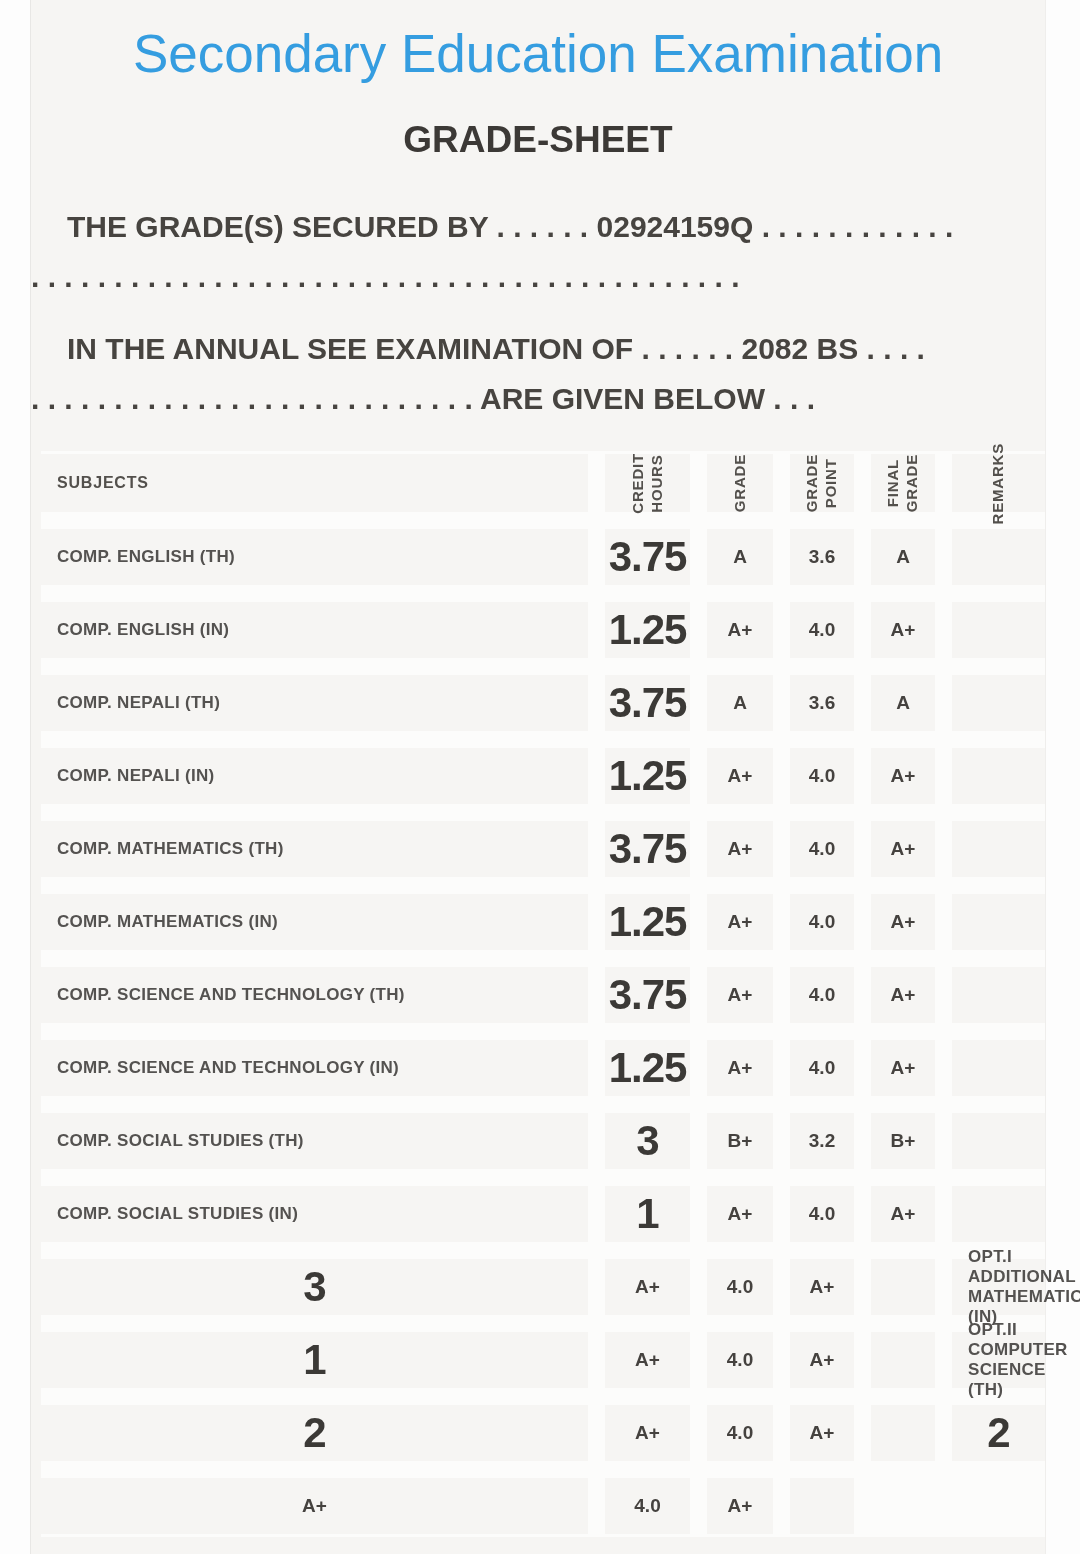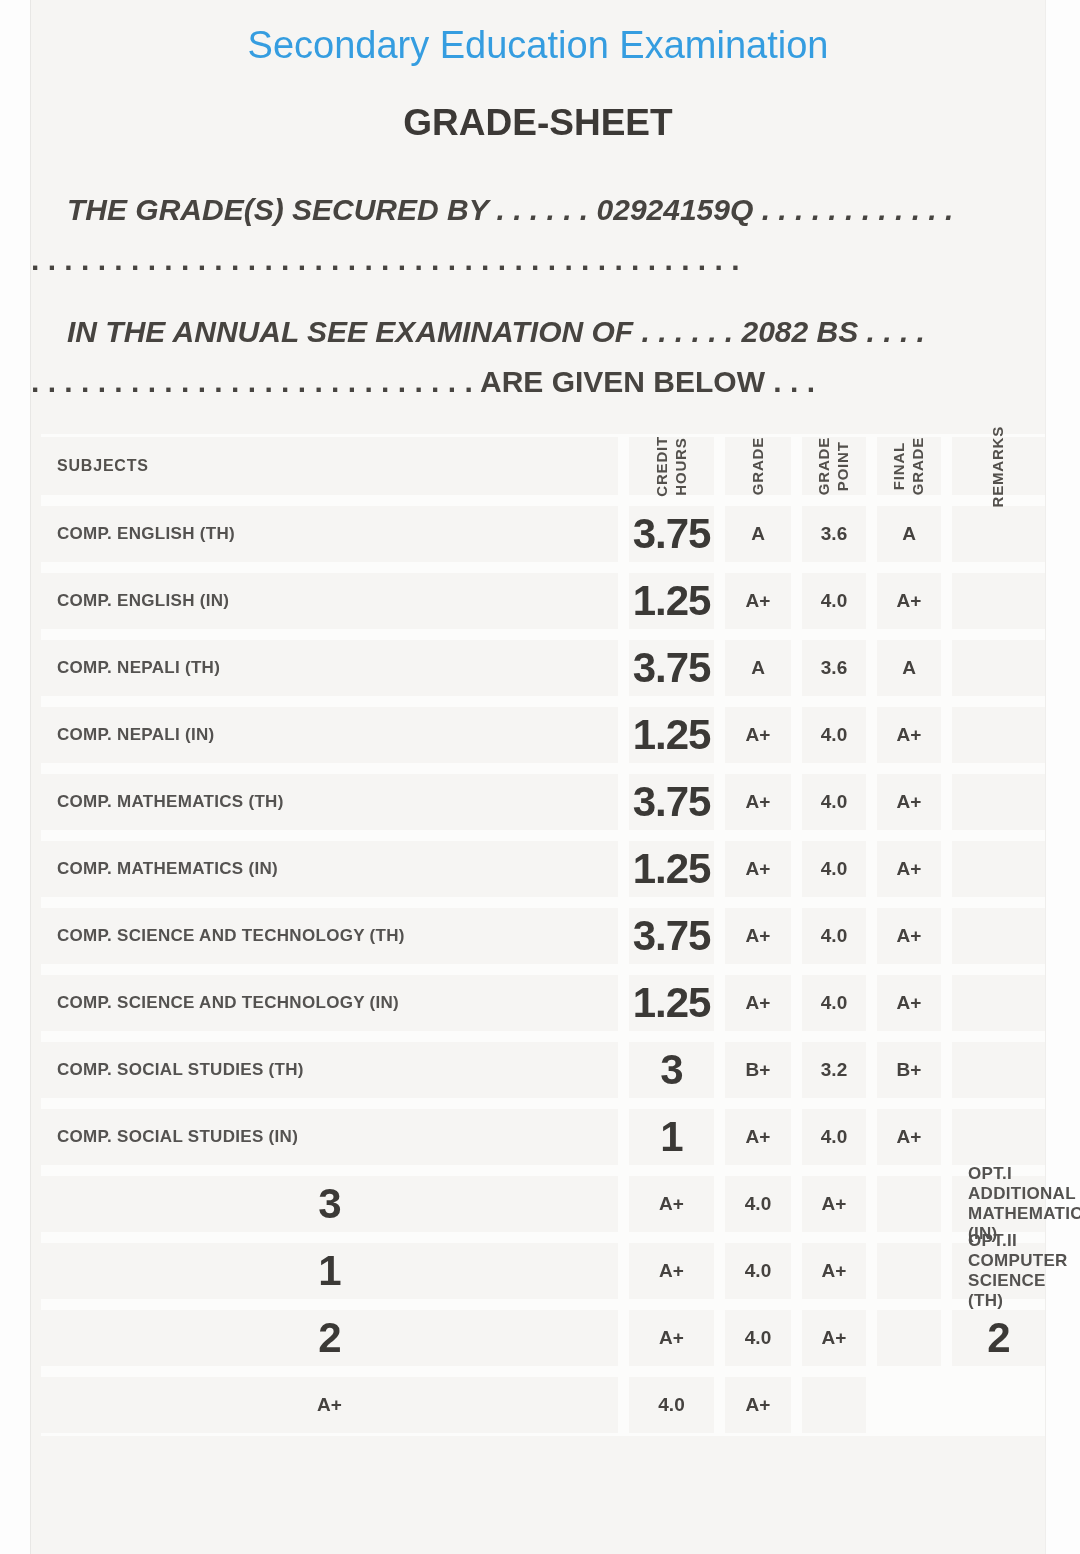--- a/index.html
+++ b/index.html
@@ -14,47 +14,47 @@
     position: absolute;
     top: 0; bottom: 0;
     left: 30px; right: 34px;
     background: #f6f5f3;
     border-left: 1px solid #e8e7e5;
     border-right: 1px solid #efeeec;
     padding-top: 24px;
   }
   .title {
     text-align: center;
-    font-size: 38px;
+    font-size: 53px;
     line-height: 1.15;
     color: #359de0;
     font-weight: 400;
   }
   .subtitle {
     text-align: center;
     font-size: 37px;
     line-height: 1.15;
     margin-top: 34px;
     font-weight: 700;
     color: #3c3936;
   }
   .stmt { color: #474440; font-weight: 700; font-size: 30px; }
-  .stmt .l1 { padding-left: 36px; line-height: 36px; white-space: nowrap; overflow: hidden; font-style: italic; }
+  .stmt .l1 { padding-left: 36px; line-height: 36px; white-space: nowrap; overflow: hidden; }
   .stmt .l2 { margin-top: 14px; line-height: 36px; white-space: nowrap; overflow: hidden; }
   .stmt1 { margin-top: 48px; }
   .stmt2 { margin-top: 44px; }
   .stmt3 { margin-top: 36px; }
 
   .grade-table {
     margin: 34px 0 0 10px;
     display: grid;
     grid-template-columns: 1fr 85px 66px 64px 64px 93px;
     grid-template-rows: 58px;
     grid-auto-rows: 56px;
-    gap: 11px;
+    gap: 17px;
     background: #fcfcfb;
     border-top: 3px solid #fcfcfb;
     border-bottom: 3px solid #fcfcfb;
   }
   .cell {
     background: #f6f5f3;
     display: flex;
     align-items: center;
     justify-content: center;
     overflow: visible;

